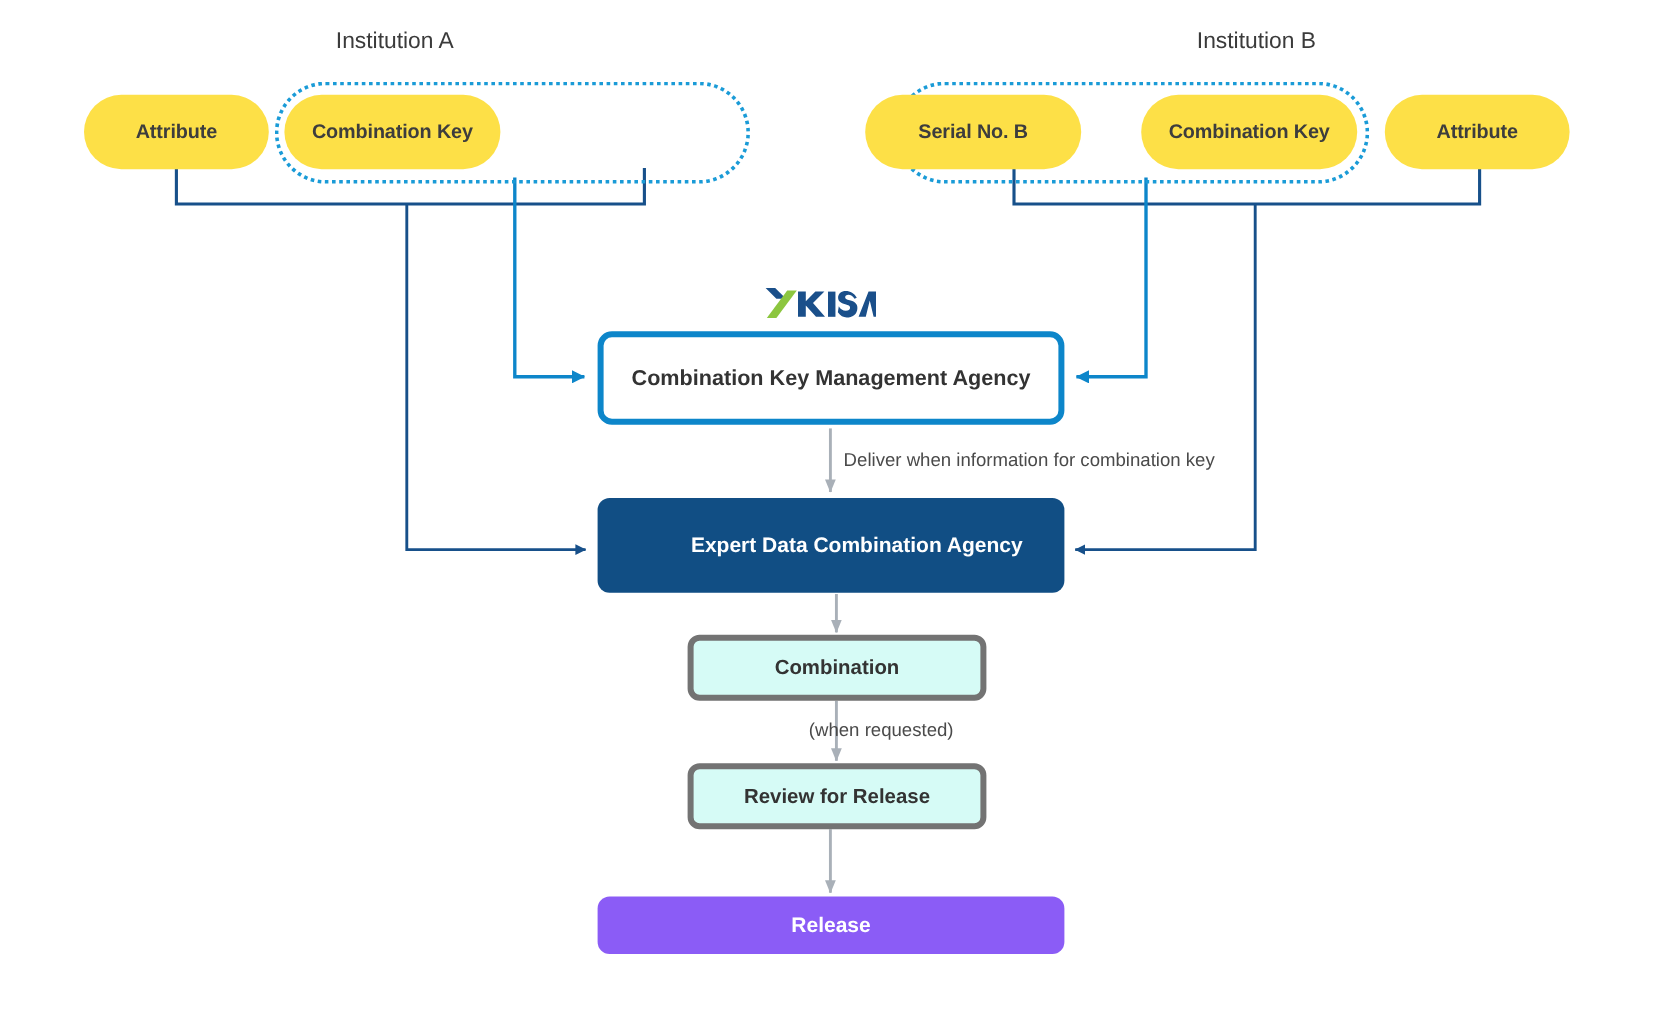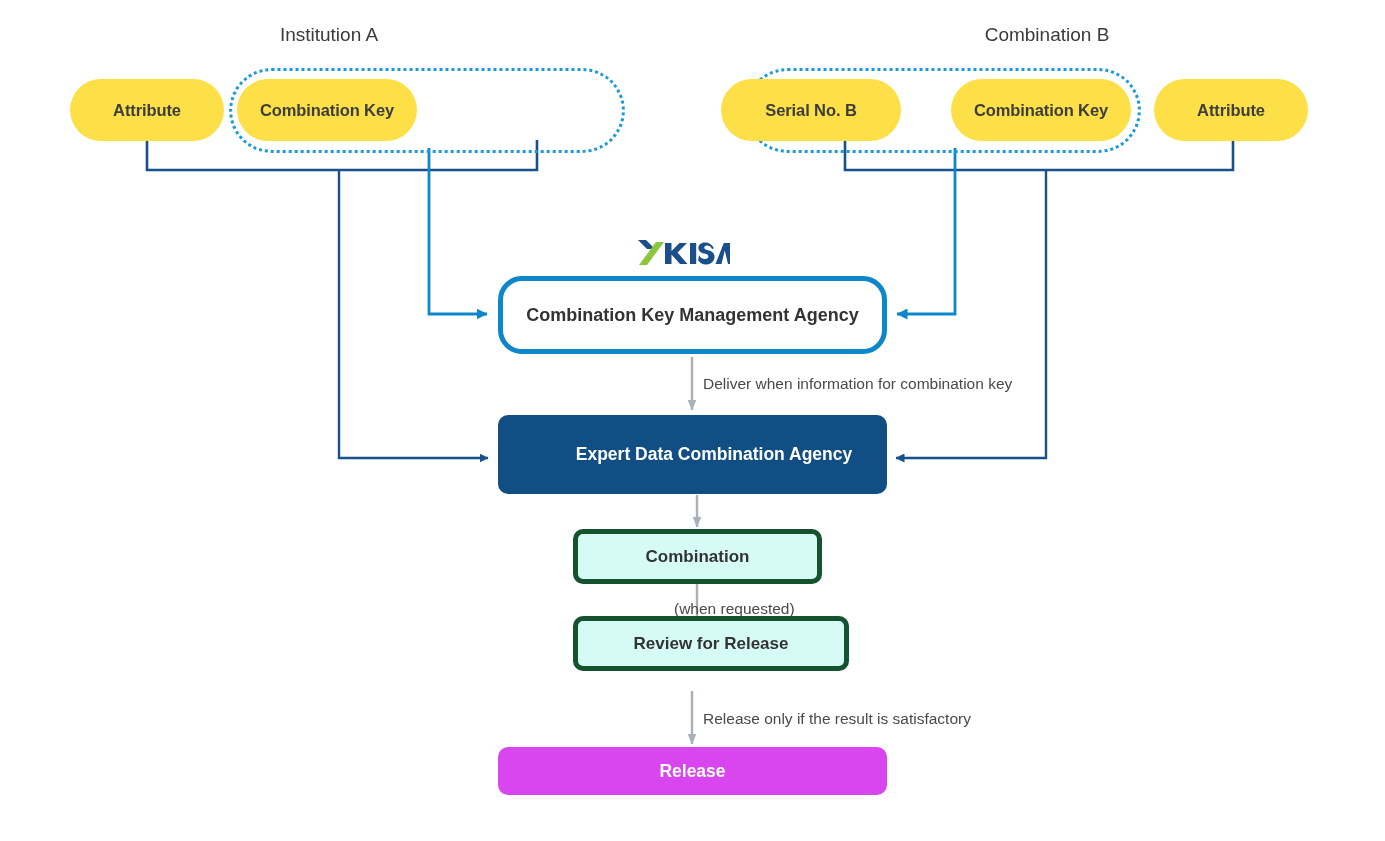--- a/index.html
+++ b/index.html
@@ -57,42 +57,42 @@
   .box {
     display: flex;
     align-items: center;
     justify-content: center;
     box-sizing: border-box;
     white-space: nowrap;
   }
   .box-ckma {
     background: #ffffff;
     border: 5px solid #0d86ca;
-    border-radius: 24px;
+    border-radius: 12px;
     color: #333333;
     font-size: 18px;
     font-weight: 700;
   }
   .box-edca {
     background: #114e84;
     border-radius: 10px;
     color: #ffffff;
     font-size: 17.5px;
     font-weight: 700;
   }
   .box-teal {
     background: #d6fbf6;
-    border: 5px solid #14532d;
+    border: 5px solid #737373;
     border-radius: 10px;
     color: #333333;
     font-size: 17px;
     font-weight: 700;
   }
   .box-release {
-    background: #d946ef;
+    background: #8b5cf6;
     border-radius: 10px;
     color: #ffffff;
     font-size: 17.5px;
     font-weight: 700;
   }
 
   
   .note {
     font-size: 16px;
     color: #4a4a4a;
@@ -179,21 +179,21 @@
 
   <div class="abs inst-title" style="left:192px; top:24px; width:200px;">Institution A</div>
 
   <div class="abs dotted-group" style="left:192px; top:68px; width:396px; height:85px;"></div>
 
   <div class="abs pill" style="left:33px; top:79px; width:154px; height:62px;">Attribute</div>
 
   <div class="abs pill" style="left:200px; top:79px; width:180px; height:62px;">Combination Key</div>
 
 
-  <div class="abs inst-title" style="left:910px; top:24px; width:200px;">Combination B</div>
+  <div class="abs inst-title" style="left:910px; top:24px; width:200px;">Institution B</div>
 
   <div class="abs dotted-group" style="left:708px; top:68px; width:396px; height:85px;"></div>
 
   <div class="abs pill" style="left:684px; top:79px; width:180px; height:62px;">Serial No. B</div>
 
   <div class="abs pill" style="left:914px; top:79px; width:180px; height:62px;">Combination Key</div>
 
   <div class="abs pill" style="left:1117px; top:79px; width:154px; height:62px;">Attribute</div>
 
 
@@ -217,19 +217,18 @@
   <div class="abs box box-ckma" style="left:461px; top:276px; width:389px; height:78px;">Combination Key Management Agency</div>
 
   <div class="abs edge-label" style="left:666px; top:375px;">Deliver when information for combination key</div>
 
   <div class="abs box box-edca" style="left:461px; top:415px; width:389px; height:79px;padding-left:43px;">Expert Data Combination Agency</div>
 
   <div class="abs box box-teal" style="left:536px; top:529px; width:249px; height:55px;">Combination</div>
 
   <div class="abs edge-label" style="left:637px; top:600px;">(when requested)</div>
 
-  <div class="abs box box-teal" style="left:536px; top:616px; width:276px; height:55px;">Review for Release</div>
-
-  <div class="abs edge-label" style="left:666px; top:710px;">Release only if the result is satisfactory</div>
+  <div class="abs box box-teal" style="left:536px; top:636px; width:249px; height:55px;">Review for Release</div>
+
 
   <div class="abs box box-release" style="left:461px; top:747px; width:389px; height:48px;">Release</div>
 
 </div>
 
 </body></html>

